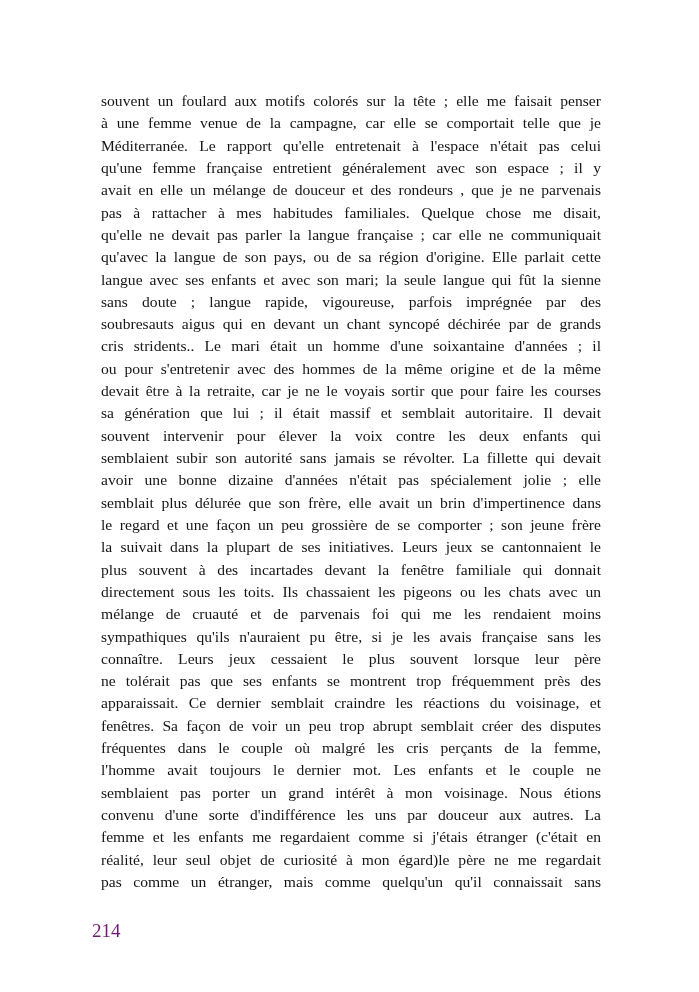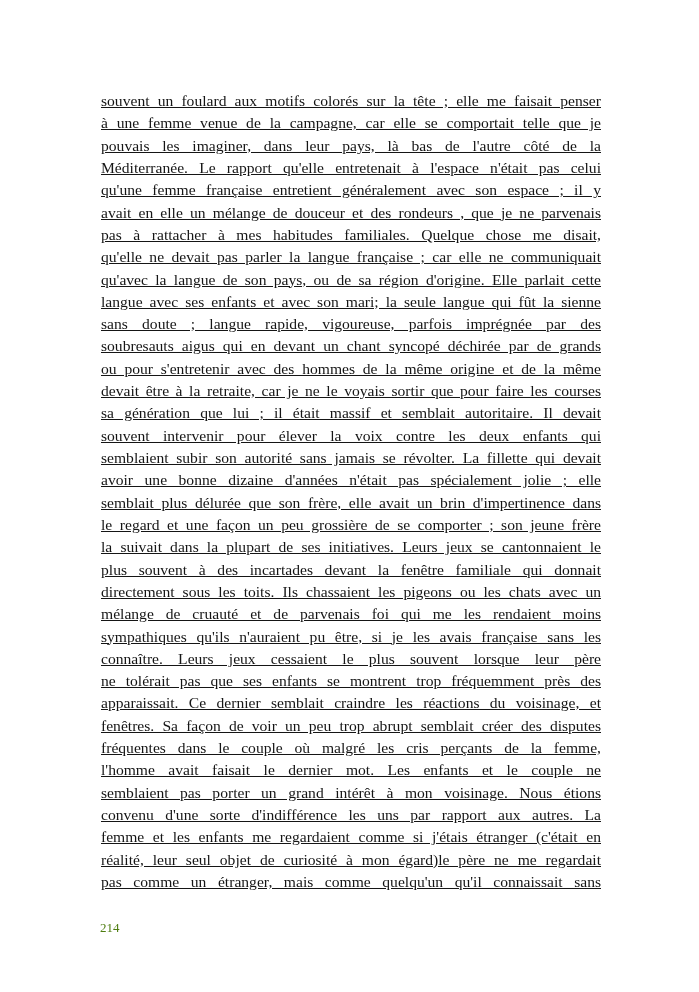--- a/index.html
+++ b/index.html
@@ -22,66 +22,65 @@
     position: absolute;
     left: 101px;
     top: 90px;
     width: 500px;
     font-size: 15.6px;
     line-height: 22.32px;
   }
   .line {
     text-align: justify;
     text-align-last: justify;
-    text-decoration: underline;
   }
   .page-number {
     position: absolute;
-    left: 100px;
+    left: 92px;
     top: 920px;
-    font-size: 13px;
-    color: #4d7c0f;
+    font-size: 19px;
+    color: #701a75;
   }
 </style>
 </head>
 <body>
 
 <div class="page">
   <main class="text-block" id="text-block">
       <div class="line">souvent un foulard aux motifs colorés sur la tête ; elle me faisait penser</div>
       <div class="line">à une femme venue de la campagne, car elle se comportait telle que je</div>
-      <div class="line">pouvais les imaginer, dans leur pays, là bas de l'autre côté de la</div>
       <div class="line">Méditerranée. Le rapport qu'elle entretenait  à l'espace n'était pas celui</div>
       <div class="line">qu'une  femme  française entretient généralement avec son espace ; il y</div>
       <div class="line">avait en elle un mélange de douceur et des rondeurs , que je  ne parvenais</div>
       <div class="line">pas à rattacher à   mes habitudes familiales. Quelque chose me disait,</div>
       <div class="line">qu'elle ne devait pas parler la langue française ; car elle ne communiquait</div>
       <div class="line">qu'avec la langue de son pays, ou de sa région d'origine. Elle parlait cette</div>
       <div class="line">langue avec ses enfants et avec son mari; la seule langue qui fût la sienne</div>
       <div class="line">sans doute ; langue rapide, vigoureuse, parfois imprégnée par des</div>
       <div class="line">soubresauts aigus qui en devant un chant syncopé déchirée par de grands</div>
+      <div class="line">cris stridents.. Le mari était un homme d'une soixantaine d'années ; il</div>
       <div class="line">ou pour s'entretenir avec des hommes de  la même origine et de la même</div>
       <div class="line">devait être à la retraite, car je ne le voyais sortir que pour faire les courses</div>
       <div class="line">sa génération que lui ; il était massif et semblait autoritaire. Il devait</div>
       <div class="line">souvent intervenir pour élever la voix contre les deux enfants qui</div>
       <div class="line">semblaient subir son autorité sans jamais se révolter. La fillette qui devait</div>
       <div class="line">avoir une bonne dizaine d'années n'était pas spécialement jolie ; elle</div>
       <div class="line">semblait plus délurée que son frère, elle avait un brin d'impertinence dans</div>
       <div class="line">le regard et une façon un peu grossière de se comporter ; son jeune frère</div>
       <div class="line">la suivait dans la plupart de ses initiatives. Leurs jeux se cantonnaient le</div>
       <div class="line">plus souvent à des incartades devant la fenêtre familiale qui donnait</div>
       <div class="line">directement sous les toits. Ils chassaient les pigeons ou les chats avec un</div>
       <div class="line">mélange de cruauté et de parvenais foi qui me les rendaient moins</div>
       <div class="line">sympathiques qu'ils n'auraient pu être, si je les avais française sans les</div>
       <div class="line">connaître. Leurs jeux cessaient le plus souvent lorsque leur père</div>
       <div class="line">ne tolérait pas que ses enfants se montrent trop fréquemment près des</div>
       <div class="line">apparaissait. Ce dernier semblait craindre les réactions du voisinage, et</div>
       <div class="line">fenêtres. Sa façon de voir un peu trop abrupt semblait créer des disputes</div>
       <div class="line">fréquentes dans le couple où malgré les cris perçants de la femme,</div>
-      <div class="line">l'homme avait faisait le dernier mot. Les enfants et le couple ne</div>
+      <div class="line">l'homme avait toujours le dernier mot. Les enfants et le couple ne</div>
       <div class="line">semblaient pas porter un grand intérêt à mon voisinage. Nous étions</div>
-      <div class="line">convenu d'une sorte d'indifférence les uns par rapport aux autres.  La</div>
+      <div class="line">convenu d'une sorte d'indifférence les uns par douceur aux autres.  La</div>
       <div class="line">femme et les enfants me regardaient comme si j'étais  étranger (c'était en</div>
       <div class="line">réalité, leur  seul objet de curiosité  à mon égard)le père ne me regardait</div>
       <div class="line">pas comme un étranger, mais comme quelqu'un qu'il connaissait sans</div>
     </main>
   <div class="page-number">214</div>
 </div>
 
 </body></html>

